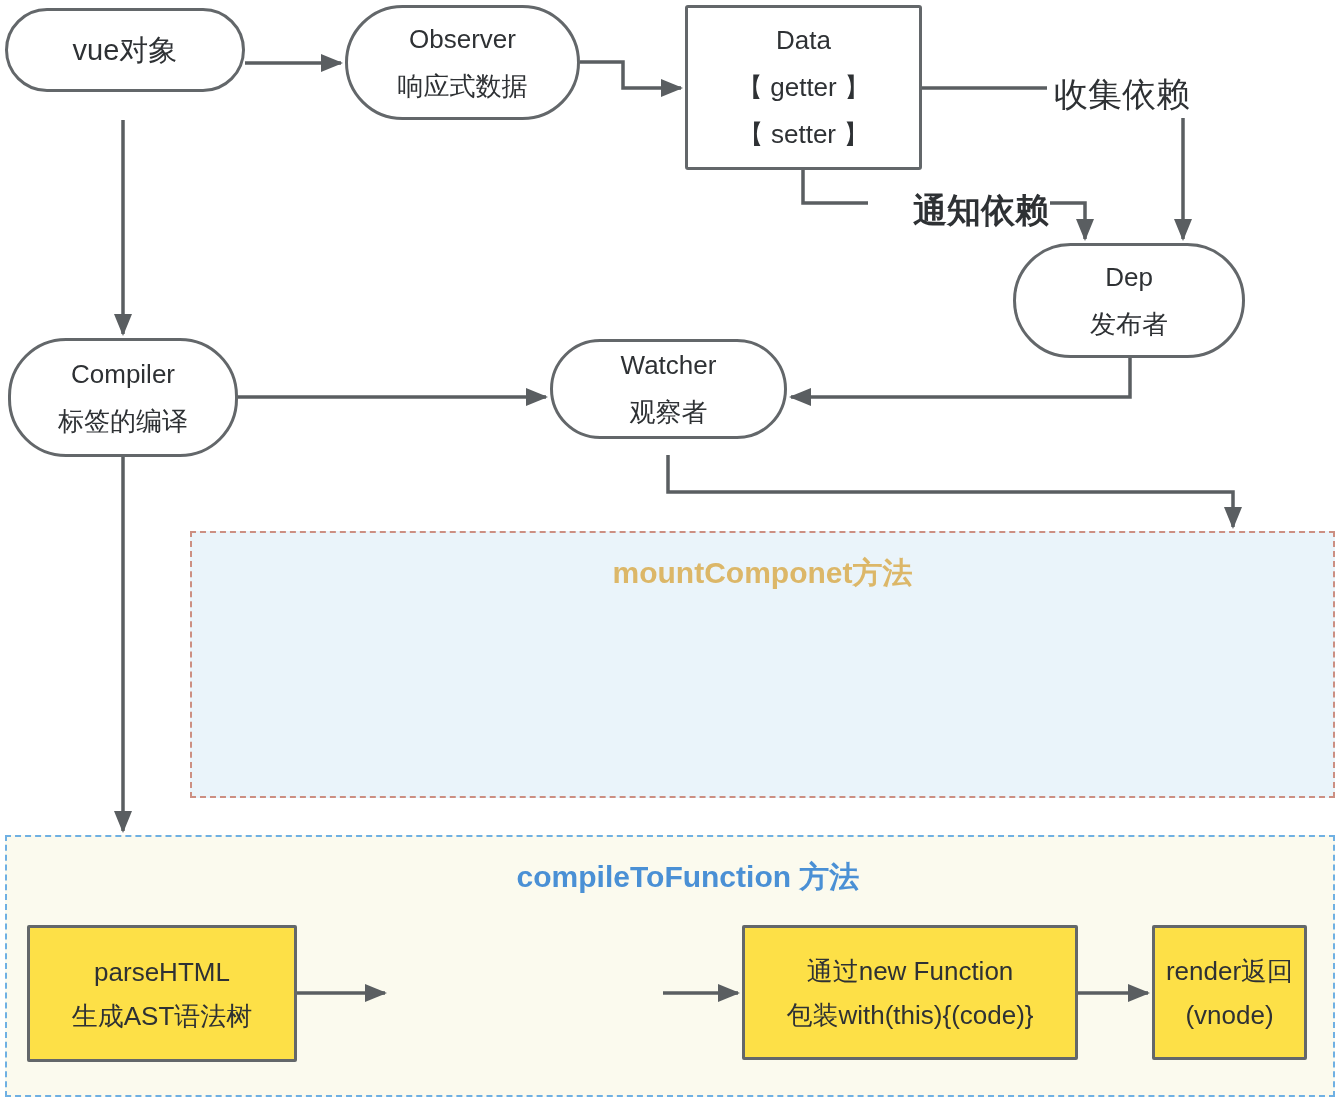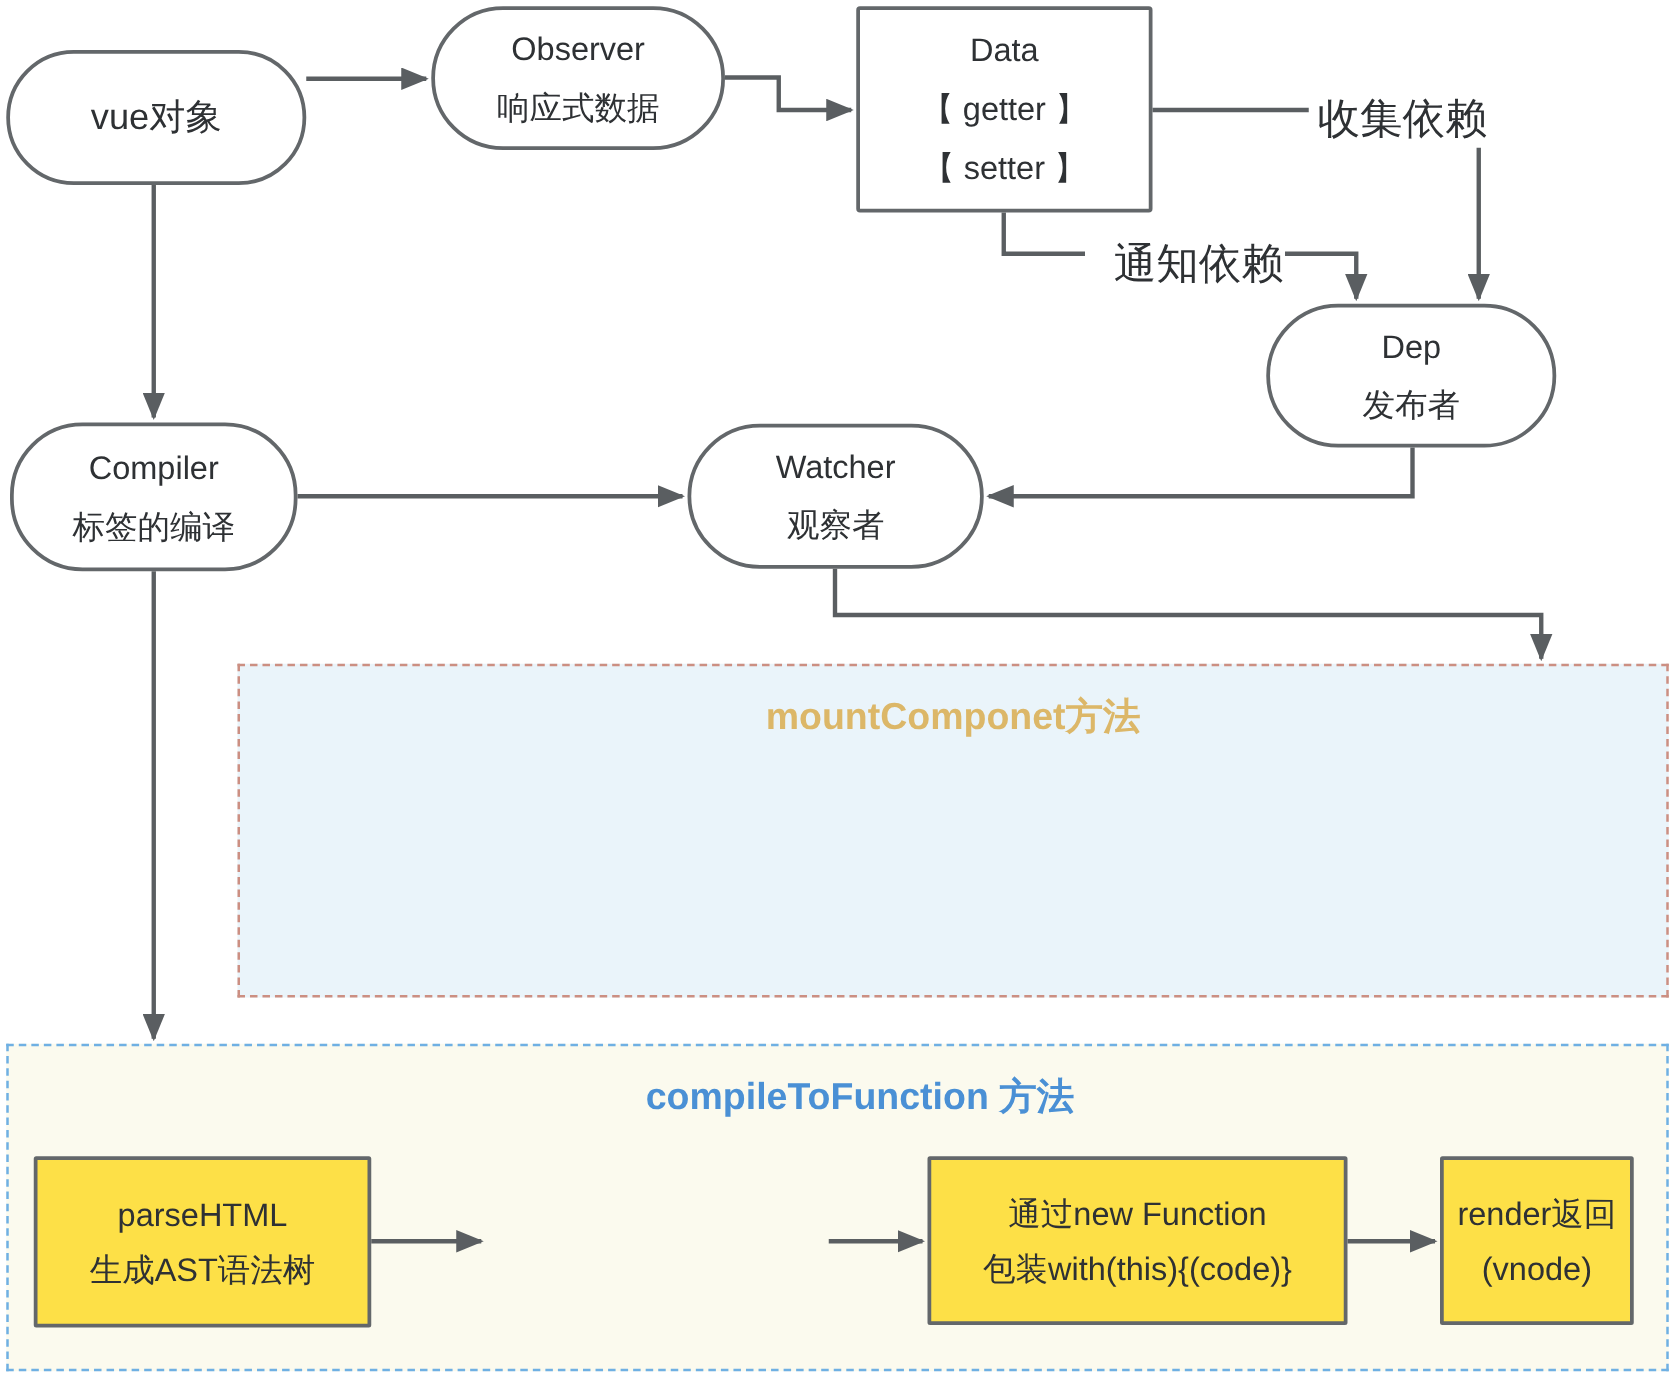--- a/index.html
+++ b/index.html
@@ -79,21 +79,21 @@
     <path class="edge" d="M123 120 L123 334" marker-end="url(#arrow)"></path>
     <path class="edge" d="M238 397 L546 397" marker-end="url(#arrow)"></path>
     <path class="edge" d="M1130 358 L1130 397 L791 397" marker-end="url(#arrow)"></path>
     <path class="edge" d="M668 455 L668 492 L1233 492 L1233 527" marker-end="url(#arrow)"></path>
     <path class="edge" d="M123 457 L123 831" marker-end="url(#arrow)"></path>
     <path class="edge" d="M297 993 L385 993" marker-end="url(#arrow)"></path>
     <path class="edge" d="M663 993 L738 993" marker-end="url(#arrow)"></path>
     <path class="edge" d="M1078 993 L1148 993" marker-end="url(#arrow)"></path>
   </svg>
 
-  <div class="node pill big" style="left:5px;top:8px;width:240px;height:108px;margin-top:32px;">
+  <div class="node pill big" style="left:5px;top:8px;width:240px;height:84px;">
     <div class="nline">vue对象</div>
   </div>
 
   <div class="node pill" style="left:345px;top:5px;width:235px;height:115px;justify-content:center;">
     <div class="nline">Observer</div>
     <div class="nline">响应式数据</div>
   </div>
 
   <div class="node rect" style="left:685px;top:5px;width:237px;height:165px;">
     <div class="nline">Data</div>
@@ -104,27 +104,27 @@
   <div class="node pill" style="left:1013px;top:243px;width:232px;height:115px;">
     <div class="nline">Dep</div>
     <div class="nline">发布者</div>
   </div>
 
   <div class="node pill" style="left:8px;top:338px;width:230px;height:119px;">
     <div class="nline">Compiler</div>
     <div class="nline">标签的编译</div>
   </div>
 
-  <div class="node pill" style="left:550px;top:339px;width:237px;height:116px;">
+  <div class="node pill" style="left:550px;top:339px;width:237px;height:100px;">
     <div class="nline">Watcher</div>
     <div class="nline">观察者</div>
   </div>
 
   <div class="edge-label" style="left:1052px;top:72px;width:140px;">收集依赖</div>
-  <div class="edge-label" style="left:890px;top:188px;width:138px;">通知依赖</div>
+  <div class="edge-label" style="left:912px;top:188px;width:138px;font-weight:bold;">通知依赖</div>
 
   <div class="flow-box" style="left:27px;top:925px;width:270px;height:137px;">
     <div class="nline">parseHTML</div>
     <div class="nline">生成AST语法树</div>
   </div>
 
 
   <div class="flow-box" style="left:742px;top:925px;width:336px;height:135px;">
     <div class="nline">通过new Function</div>
     <div class="nline">包装with(this){(code)}</div>

